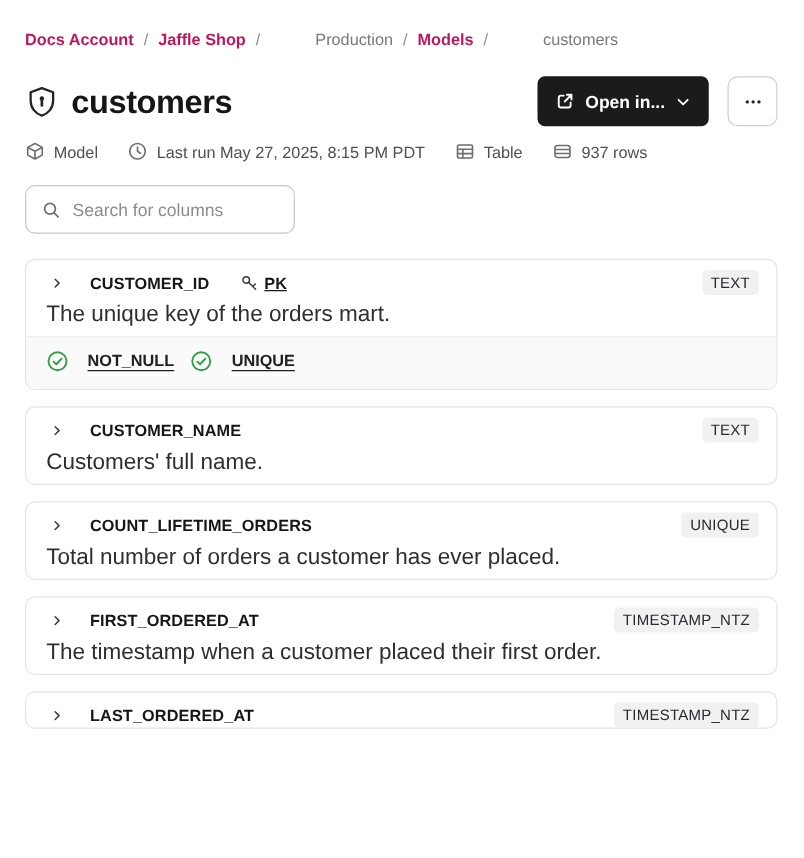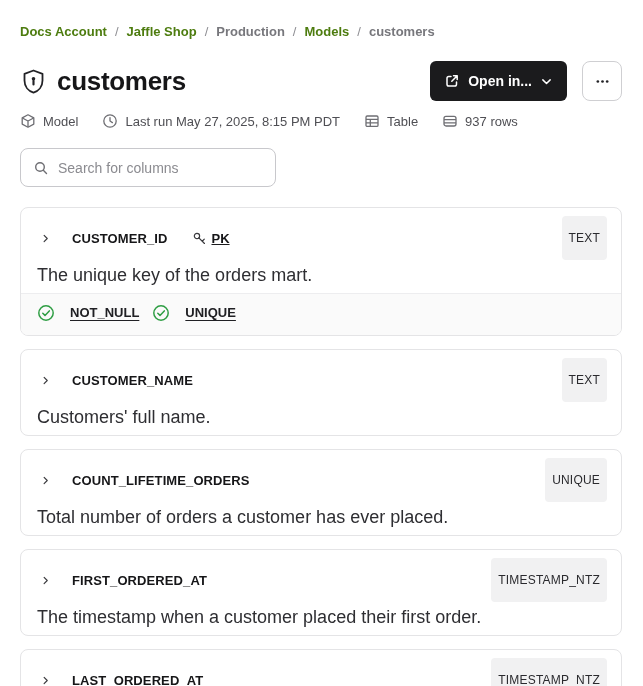--- a/index.html
+++ b/index.html
@@ -2,22 +2,22 @@
 <html><head>
 <meta charset="utf-8">
 <style>
   * { margin:0; padding:0; box-sizing:border-box; }
   html,body { width:643px; height:686px; background:#ffffff; overflow:hidden;
     font-family:"Liberation Sans", sans-serif; color:#1b1b1e; }
   .page { width:643px; padding:24px 21px 0 20px; }
 
   
   .breadcrumb { display:flex; align-items:center; gap:8px; font-size:13px; line-height:16px; }
-  .bc { color:#4d7c0f; font-weight:700; text-decoration:none; cursor:pointer; }
-  .bc.muted { color:#77777c; font-weight:700; }
+  .bc { color:#be185d; font-weight:700; text-decoration:none; cursor:pointer; }
+  .bc.muted { color:#77777c; font-weight:400;margin-left:36px; }
   .bc-sep { color:#8e8e93; font-weight:400; }
 
   
   .title-row { margin-top:19px; display:flex; align-items:center; justify-content:space-between; height:44px; }
   .title-left { display:flex; align-items:center; gap:10px; }
   .shield { color:#222226; display:flex; }
   h1 { font-size:26px; font-weight:700; letter-spacing:-0.3px; color:#161618; }
   .title-actions { display:flex; align-items:center; gap:15px; }
   .btn-dark { display:flex; align-items:center; gap:8px; height:40px; padding:0 14px;
     background:#1b1b1d; color:#ffffff; border:none; border-radius:6px;
@@ -33,38 +33,38 @@
 
   
   .tabs { margin-top:47px; display:flex; align-items:flex-end; gap:26px;
     border-bottom:1px solid #e4e4e6; padding-left:7px; }
   .tab { display:flex; align-items:center; gap:8px; padding-bottom:11px; font-size:14px;
     font-weight:500; color:#2c2c2e; cursor:pointer; border-bottom:2px solid transparent; margin-bottom:-1px; }
   .tab.active { color:#151517; border-bottom-color:#4a4a4a; }
   .tab-badge { background:#ececee; color:#2a2a2e; font-size:12.5px; padding:2px 7px; border-radius:4px; font-weight:500; }
 
   
-  .search-box { margin-top:19px; width:256px; height:39px; border:1px solid #c8c8cc; border-radius:8px;
+  .search-box { margin-top:19px; width:216px; height:39px; border:1px solid #c8c8cc; border-radius:8px;
     display:flex; align-items:center; gap:9px; padding:0 12px; background:#fff; }
   .search-box .ic { color:#6e6e73; display:flex; }
   .search-box input { border:none; outline:none; flex:1; font-family:inherit; font-size:14px; color:#1b1b1e; background:transparent; }
   .search-box input::placeholder { color:#8b8b90; }
 
   
   .cards { margin-top:20px; display:flex; flex-direction:column; gap:13px; }
   .card { border:1px solid #e4e4e6; border-radius:8px; background:#fff; overflow:hidden; }
   .card-head { display:flex; align-items:center; justify-content:space-between; padding:8px 14px 0 16px; }
   .head-left { display:flex; align-items:center; gap:21px; }
   .chev { color:#3a3a3e; display:flex; margin-left:3px; cursor:pointer; }
   .col-name { font-size:13px; font-weight:700; letter-spacing:0.1px; color:#161618; }
   .pk { display:flex; align-items:center; gap:4px; margin-left:4px;text-decoration:underline; }
   .pk .ic { color:#3a3a3e; display:flex; }
   .pk-label { font-size:13px; font-weight:700; color:#161618; }
   .type-badge { background:#f1f1f2; color:#2a2a2e; font-size:12px; font-weight:500;
-    letter-spacing:0.2px; padding:15px 7px; border-radius:4px; }
+    letter-spacing:0.2px; padding:3px 7px; border-radius:4px; }
   .col-desc { font-size:18px; color:#2e2e32; padding:6px 16px 9px 16px; line-height:18px; }
   .tests { border-top:1px solid #ededef; background:#fafafa; padding:9px 16px 13px 16px;
     display:flex; gap:13px; }
   .test-row { display:flex; align-items:center; gap:15px; height:19px; }
   .test-row .ic { color:#2f9e44; display:flex; }
   .test-link { font-size:13px; font-weight:700; color:#202024; text-decoration:underline;
     text-underline-offset:3px; cursor:pointer; }
 </style>
 </head>
 <body>

